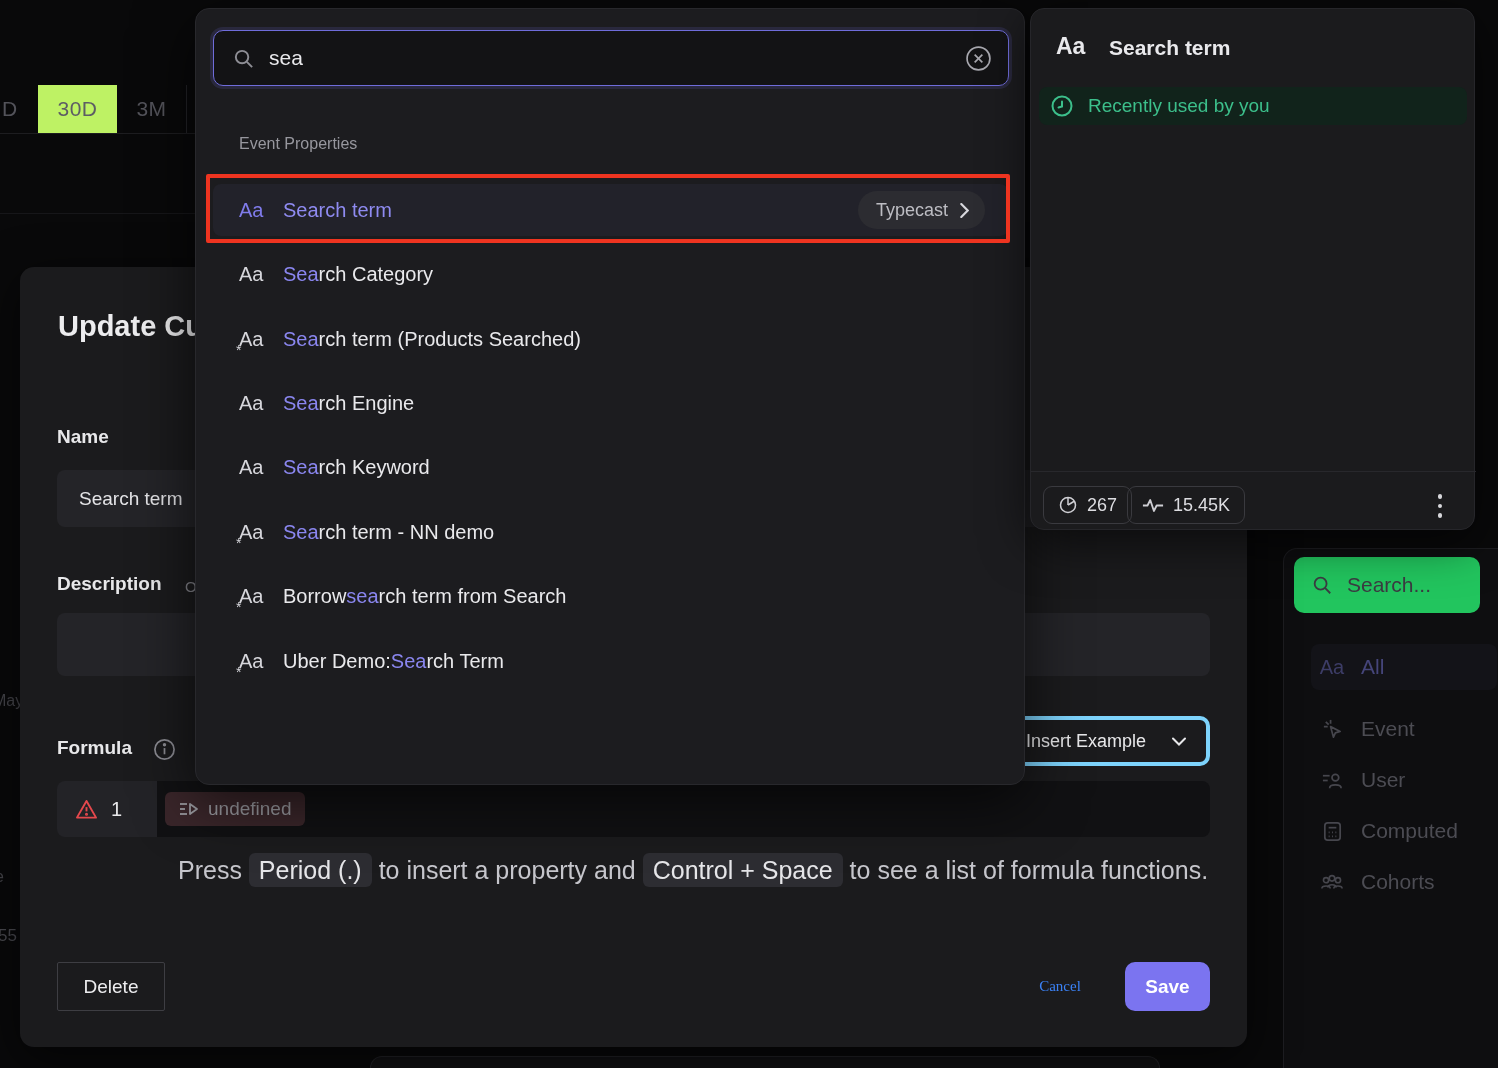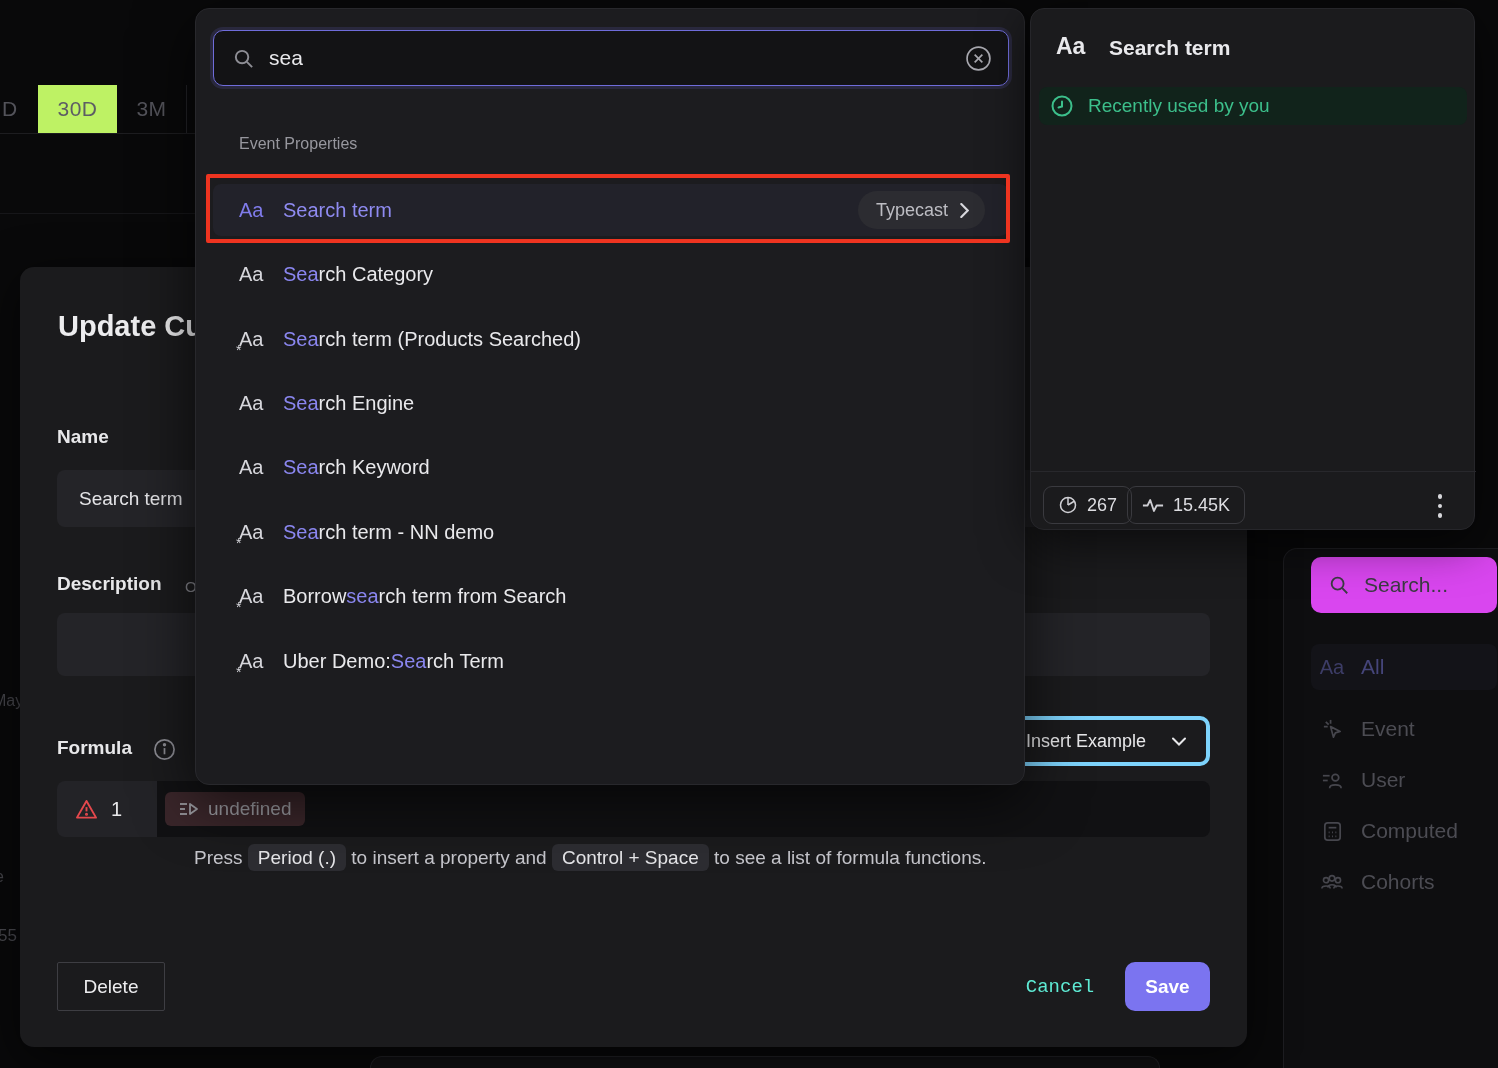--- a/index.html
+++ b/index.html
@@ -13,21 +13,21 @@
            color:#53535a;letter-spacing:.5px;cursor:pointer;}
   .timebtn.sel{background:#bef264;color:#5d5d64;}
   .baseline{position:absolute;background:#1d1d20;}
   .axislab{position:absolute;font-size:16px;color:#45454b;}
   .bottom-panel{position:absolute;left:370px;top:1056px;width:790px;height:12px;background:#111113;
                 border:1px solid #222226;border-bottom:none;border-radius:12px 12px 0 0;}
 
   
   #sidebar{left:1283px;top:548px;width:215px;height:520px;background:#0e0e10;
            border-left:1px solid #1d1d21;border-top:1px solid #1d1d21;border-radius:14px 0 0 0;}
-  .sb-search{position:absolute;left:27px;top:8px;width:186px;height:56px;background:#d946ef;
+  .sb-search{position:absolute;left:10px;top:8px;width:186px;height:56px;background:#22c55e;
              border-radius:10px;display:flex;align-items:center;gap:14px;padding-left:17px;
              color:#3b3b42;font-size:21px;}
   .sb-item{position:absolute;left:27px;width:186px;height:44px;display:flex;align-items:center;
            gap:16px;padding-left:8px;color:#4c4c53;font-size:21px;cursor:pointer;}
   .sb-item .sbicon{width:26px;display:flex;justify-content:center;color:#46464d;flex:none;}
   .sb-item.sel{background:#131318;border-radius:8px;height:46px;}
   .sb-item.sel .sbicon{color:#3c3c66;font-size:20px;font-weight:500;}
   .sb-item.sel .sblab{color:#45457a;}
 
   
@@ -44,24 +44,24 @@
               border-radius:10px;display:flex;align-items:center;justify-content:space-between;
               padding:0 20px 0 22px;font-size:18px;color:#e8e8ea;cursor:pointer;}
   .info-icon{position:absolute;left:133px;top:471px;color:#8a8a91;}
   .err-cell{position:absolute;left:37px;top:514px;width:100px;height:56px;background:#232327;
             border-radius:8px 0 0 8px;display:flex;align-items:center;gap:13px;padding-left:18px;
             font-size:20px;color:#e8e8ea;}
   .formula-field{position:absolute;left:137px;top:514px;width:1053px;height:56px;background:#111113;
                  border-radius:0 8px 8px 0;display:flex;align-items:center;padding-left:8px;cursor:text;}
   .chip{height:34px;display:flex;align-items:center;gap:9px;padding:0 14px;background:#3a262a;
         border-radius:6px;font-size:19px;color:#9b9ba1;}
-  .hint{position:absolute;left:158px;top:576px;font-size:19px;color:#c6c6cc;line-height:30px;margin-left:16px;}
+  .hint{position:absolute;left:158px;top:588px;font-size:25px;color:#c6c6cc;line-height:30px;}
   .kbd{background:#2d2d32;border-radius:6px;padding:3px 10px;color:#e6e6e9;}
   .cancel-btn{position:absolute;left:1000px;top:695px;width:80px;height:49px;background:none;border:none;
-              color:#5eead4;font-size:19px;font-family:Liberation Mono, monospace;cursor:pointer;}
+              color:#3b82f6;font-size:15px;font-family:Liberation Serif, serif;cursor:pointer;}
   .save-btn{position:absolute;left:1105px;top:695px;width:85px;height:49px;background:#7b74f0;border:none;
             border-radius:10px;color:#fff;font-size:19px;font-weight:bold;font-family:inherit;cursor:pointer;}
 
   
   #dropdown{left:195px;top:8px;width:830px;height:777px;background:#1c1c1f;border:1px solid #28282c;
             border-radius:14px;box-shadow:0 16px 60px rgba(0,0,0,.65);z-index:20;}
   .searchbox{position:absolute;left:17px;top:21px;width:796px;height:56px;background:#131315;
              border:1.5px solid #6f6cda;border-radius:10px;box-shadow:0 0 0 3px rgba(111,108,218,.16);
              display:flex;align-items:center;}
   .searchbox input{flex:1;background:transparent;border:none;outline:none;color:#e9e9ec;

